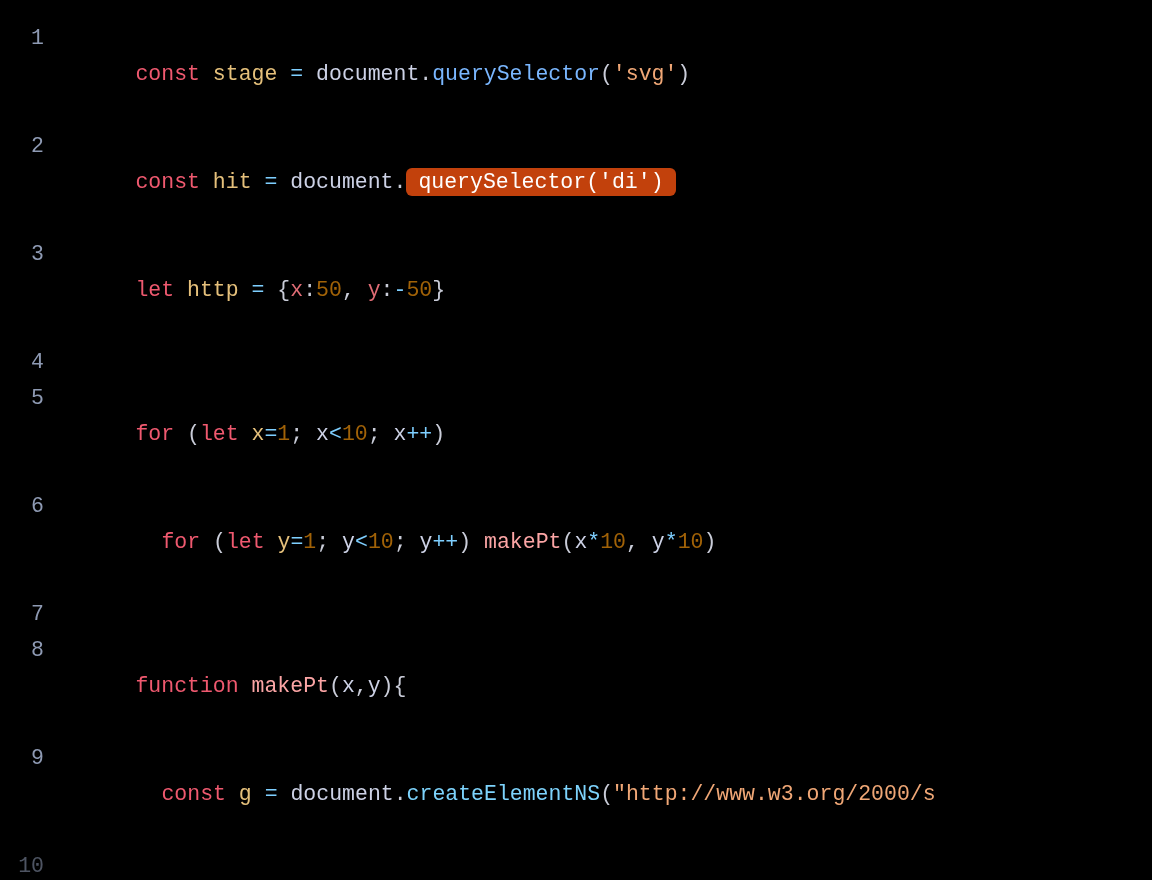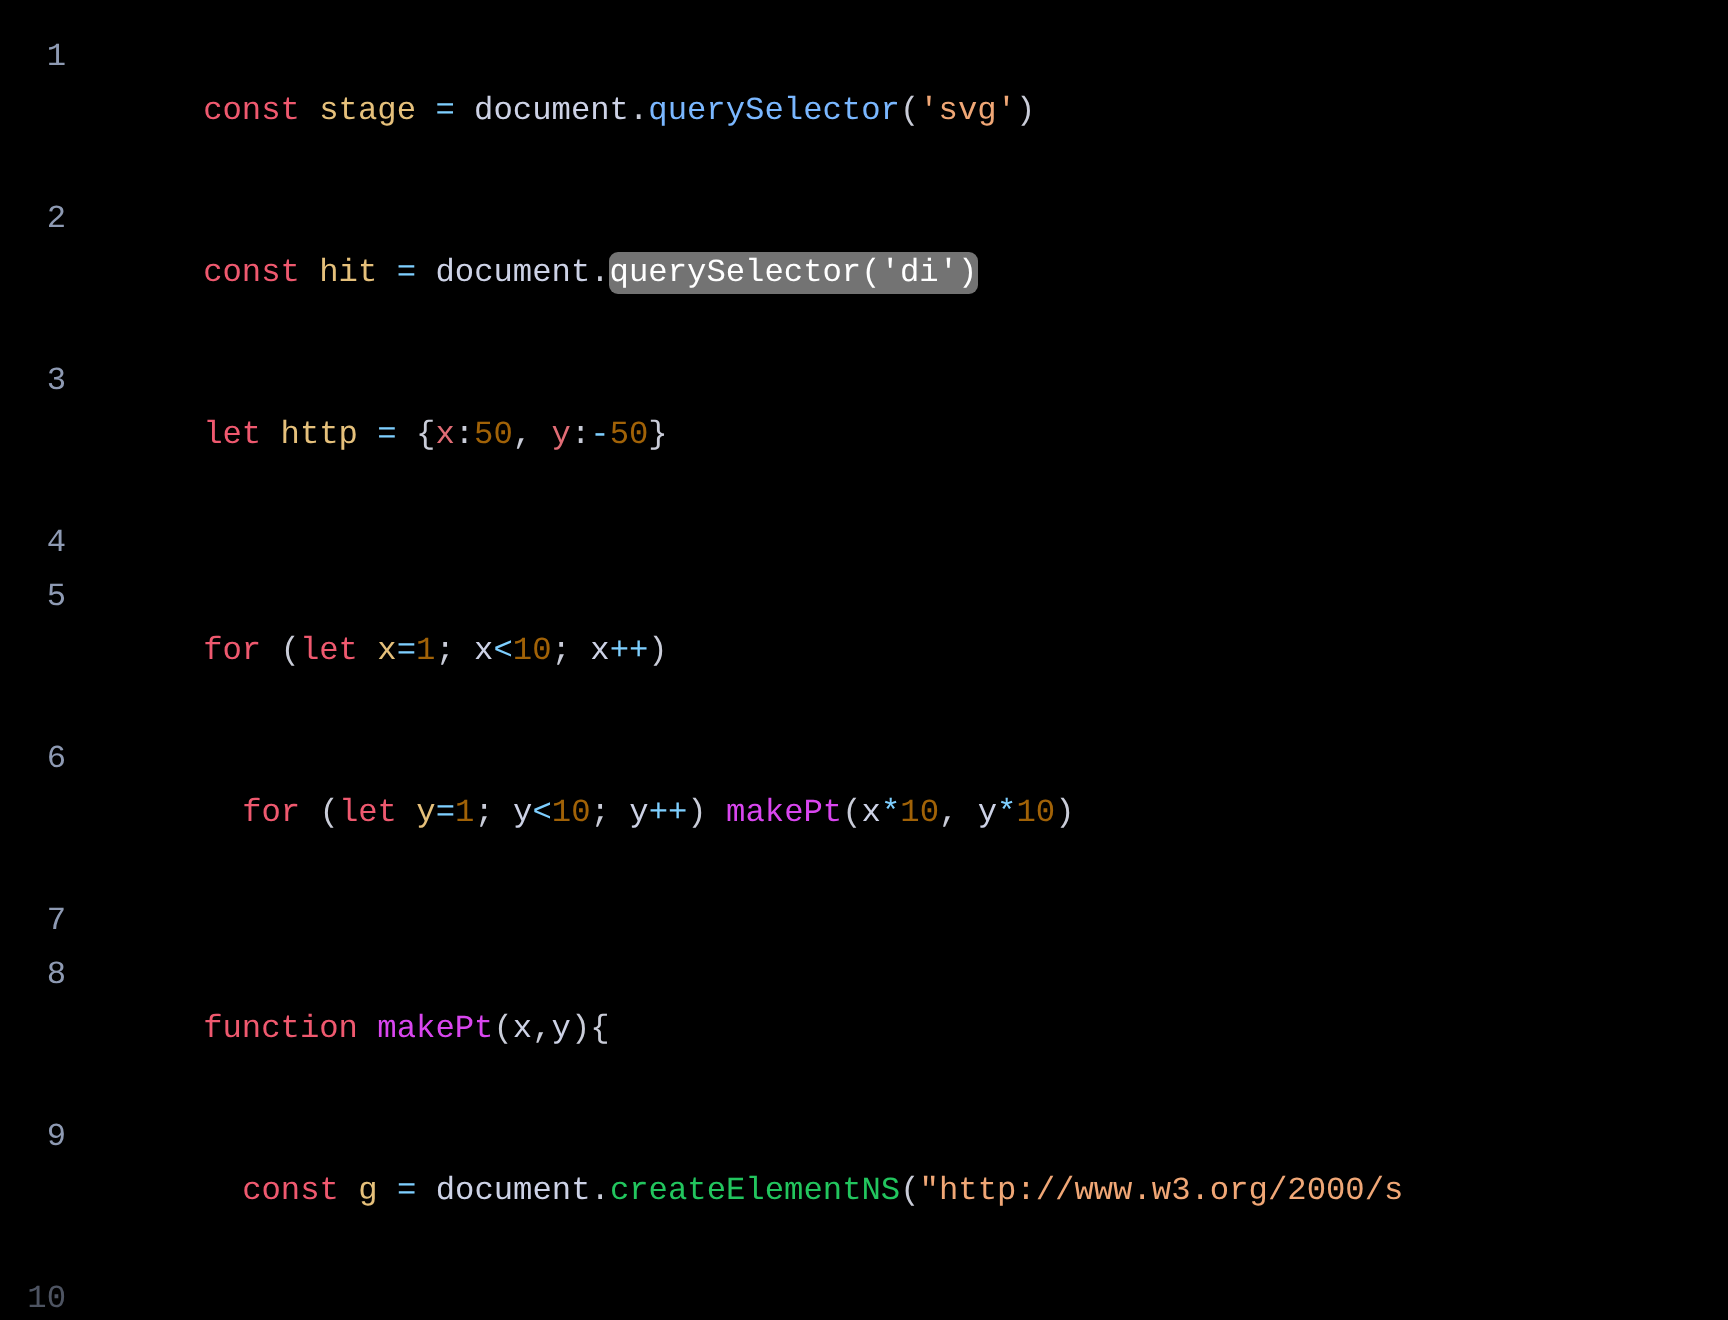--- a/index.html
+++ b/index.html
@@ -10,27 +10,27 @@
   .gutter { display: inline-block; width: 58px; text-align: right; color: #8e9ab3; padding-right: 14px; user-select: none; }
   .code { display: inline-block; color: #c9ccd8; font-family: Liberation Mono, monospace; }
   .indent { display:inline-block; width: 26px; }
 
   .kw-decl   { color: #ef596f; }         
   .kw-var    { color: #e5c07b; }         
   .ident     { color: #cdd2e6; }         
   .punct     { color: #c9ccd8; }         
   .op        { color: #7ecfff; }         
   .method    { color: #7ab7ff; }         
-  .method-ns { color: #22c55e; margin-top: 35px; }         
+  .method-ns { color: #7dd3fc; margin-top: 35px; }         
   .string    { color: #f0a776; }         
   .num       { color: #a16207; }         
   .prop      { color: #e06c75; }         
-  .call      { color: #d946ef; }         
+  .call      { color: #fca5a5; }         
 
-  .highlight { background: #737373; color: #fff; border-radius: 6px; padding: 2px 0; }
+  .highlight { background: #c2410c; color: #fff; border-radius: 6px; padding: 2px 12px; }
   .highlight .method, .highlight .string, .highlight .punct { color: #fff; }
 
   
   .fade-a { opacity: 0.55; }
 </style>
 </head>
 <body>
 
 <div class="editor">
 

